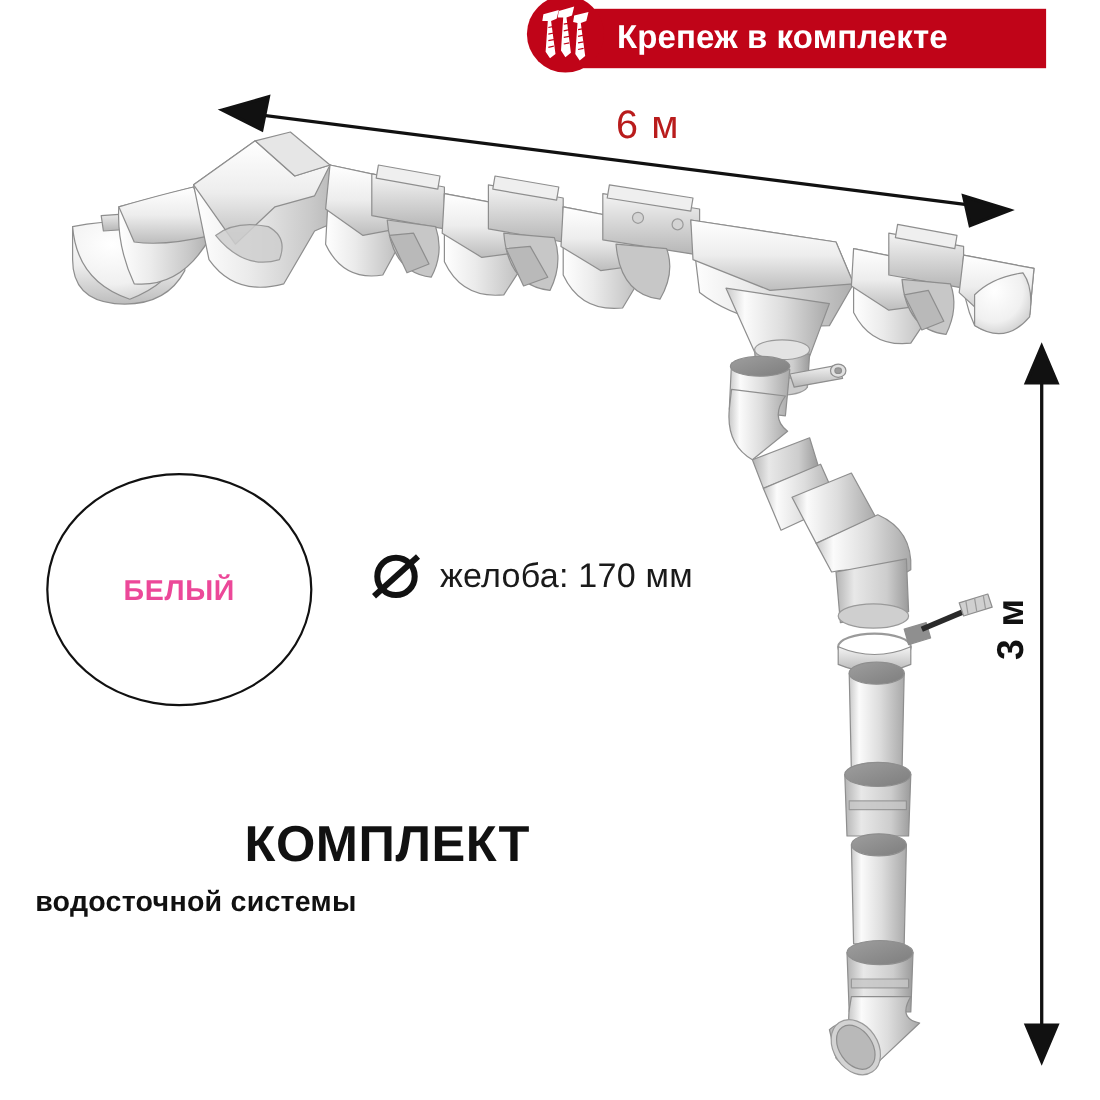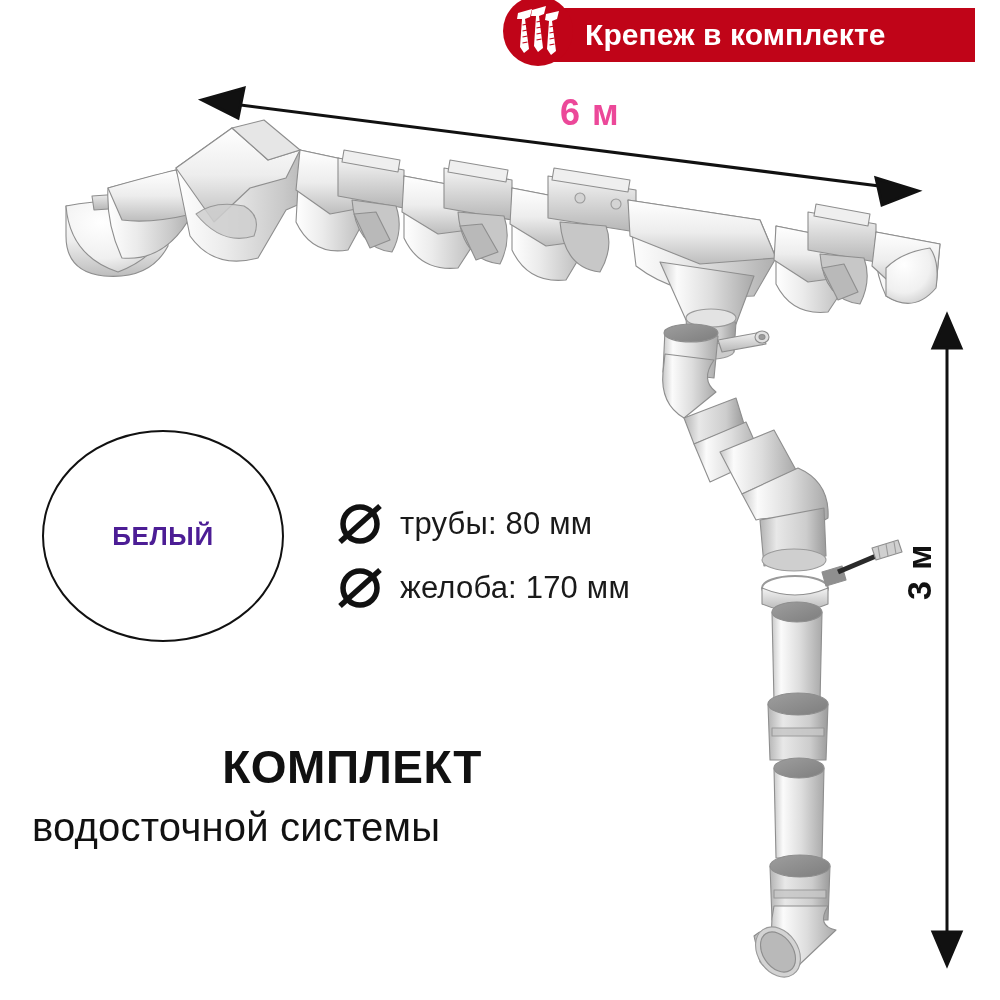--- a/index.html
+++ b/index.html
@@ -7,21 +7,21 @@
   body{
     width:1000px;height:1000px;overflow:hidden;position:relative;
     font-family:"Liberation Sans","DejaVu Sans",sans-serif;
     color:#111111;
     -webkit-font-smoothing:antialiased;
   }
   #stage{position:absolute;left:0;top:0;width:1000px;height:1000px;}
 
   
   .badge{
-    position:absolute;left:503px;top:8px;height:54px;
+    position:absolute;left:479px;top:8px;height:54px;
     display:flex;align-items:center;
   }
   .badge-bar{
     position:absolute;left:36px;top:0;width:436px;height:54px;
     background:var(--red,#C00418);
   }
   .badge-circle{
     position:relative;z-index:2;width:70px;height:70px;border-radius:50%;
     background:var(--red,#C00418);margin-top:-8px;
     display:flex;align-items:center;justify-content:center;
@@ -33,37 +33,37 @@
   }
 
   
   .color-circle{
     position:absolute;left:42px;top:430px;width:238px;height:208px;
     border:2.5px solid #111111;border-radius:50%;
     display:flex;align-items:center;justify-content:center;
     background:#ffffff;
   }
   .color-circle span{
-    font-size:26px;font-weight:700;letter-spacing:.6px;color:#4c1d95;
+    font-size:26px;font-weight:700;letter-spacing:.6px;color:#ec4899;
   }
 
   
   .specs{position:absolute;left:334px;top:492px;}
   .spec-row{display:flex;align-items:center;height:64px;}
   .spec-row .dia{width:52px;height:52px;flex:0 0 52px;margin-right:14px;}
   .spec-row .txt{font-size:31px;color:#1a1a1a;white-space:nowrap;letter-spacing:.2px;}
 
   
   .headline{position:absolute;left:32px;top:744px;width:640px;}
   .headline .l1{font-size:46px;font-weight:700;letter-spacing:.5px;line-height:1.02;color:#111;text-align:center;}
-  .headline .l2{font-size:40px;font-weight:400;letter-spacing:.2px;line-height:1.1;margin-top:14px;color:#111;}
+  .headline .l2{font-size:26px;font-weight:700;letter-spacing:.2px;line-height:1.1;margin-top:14px;color:#111;}
 
   
   .dim-6m{
-    position:absolute;left:560px;top:92px;font-size:36px;font-weight:700;color:#ec4899;
+    position:absolute;left:560px;top:92px;font-size:36px;font-weight:400;color:#b91c1c;
     letter-spacing:1px;
   }
   .dim-3m{
     position:absolute;left:900px;top:600px;font-size:34px;font-weight:700;color:#111;
     transform:rotate(-90deg);transform-origin:left top;letter-spacing:1px;
   }
 
   svg.art{position:absolute;left:0;top:0;width:1000px;height:1000px;pointer-events:none;}
 </style>
 </head>
@@ -316,27 +316,20 @@
     </div>
     <div class="badge-text">Крепеж в комплекте</div>
   </div>
 
   <div class="color-circle">
     <span>БЕЛЫЙ</span>
   </div>
 
   <div class="specs">
 
-    <div class="spec-row">
-      <svg class="dia" viewBox="0 0 52 52">
-        <circle cx="26" cy="26" r="17" fill="none" stroke="#111" stroke-width="5.5"></circle>
-        <line x1="6" y1="44" x2="46" y2="8" stroke="#111" stroke-width="5.5" stroke-linecap="butt"></line>
-      </svg>
-      <span class="txt">трубы: 80 мм</span>
-    </div>
 
     <div class="spec-row">
       <svg class="dia" viewBox="0 0 52 52">
         <circle cx="26" cy="26" r="17" fill="none" stroke="#111" stroke-width="5.5"></circle>
         <line x1="6" y1="44" x2="46" y2="8" stroke="#111" stroke-width="5.5" stroke-linecap="butt"></line>
       </svg>
       <span class="txt">желоба: 170 мм</span>
     </div>
   </div>
 

